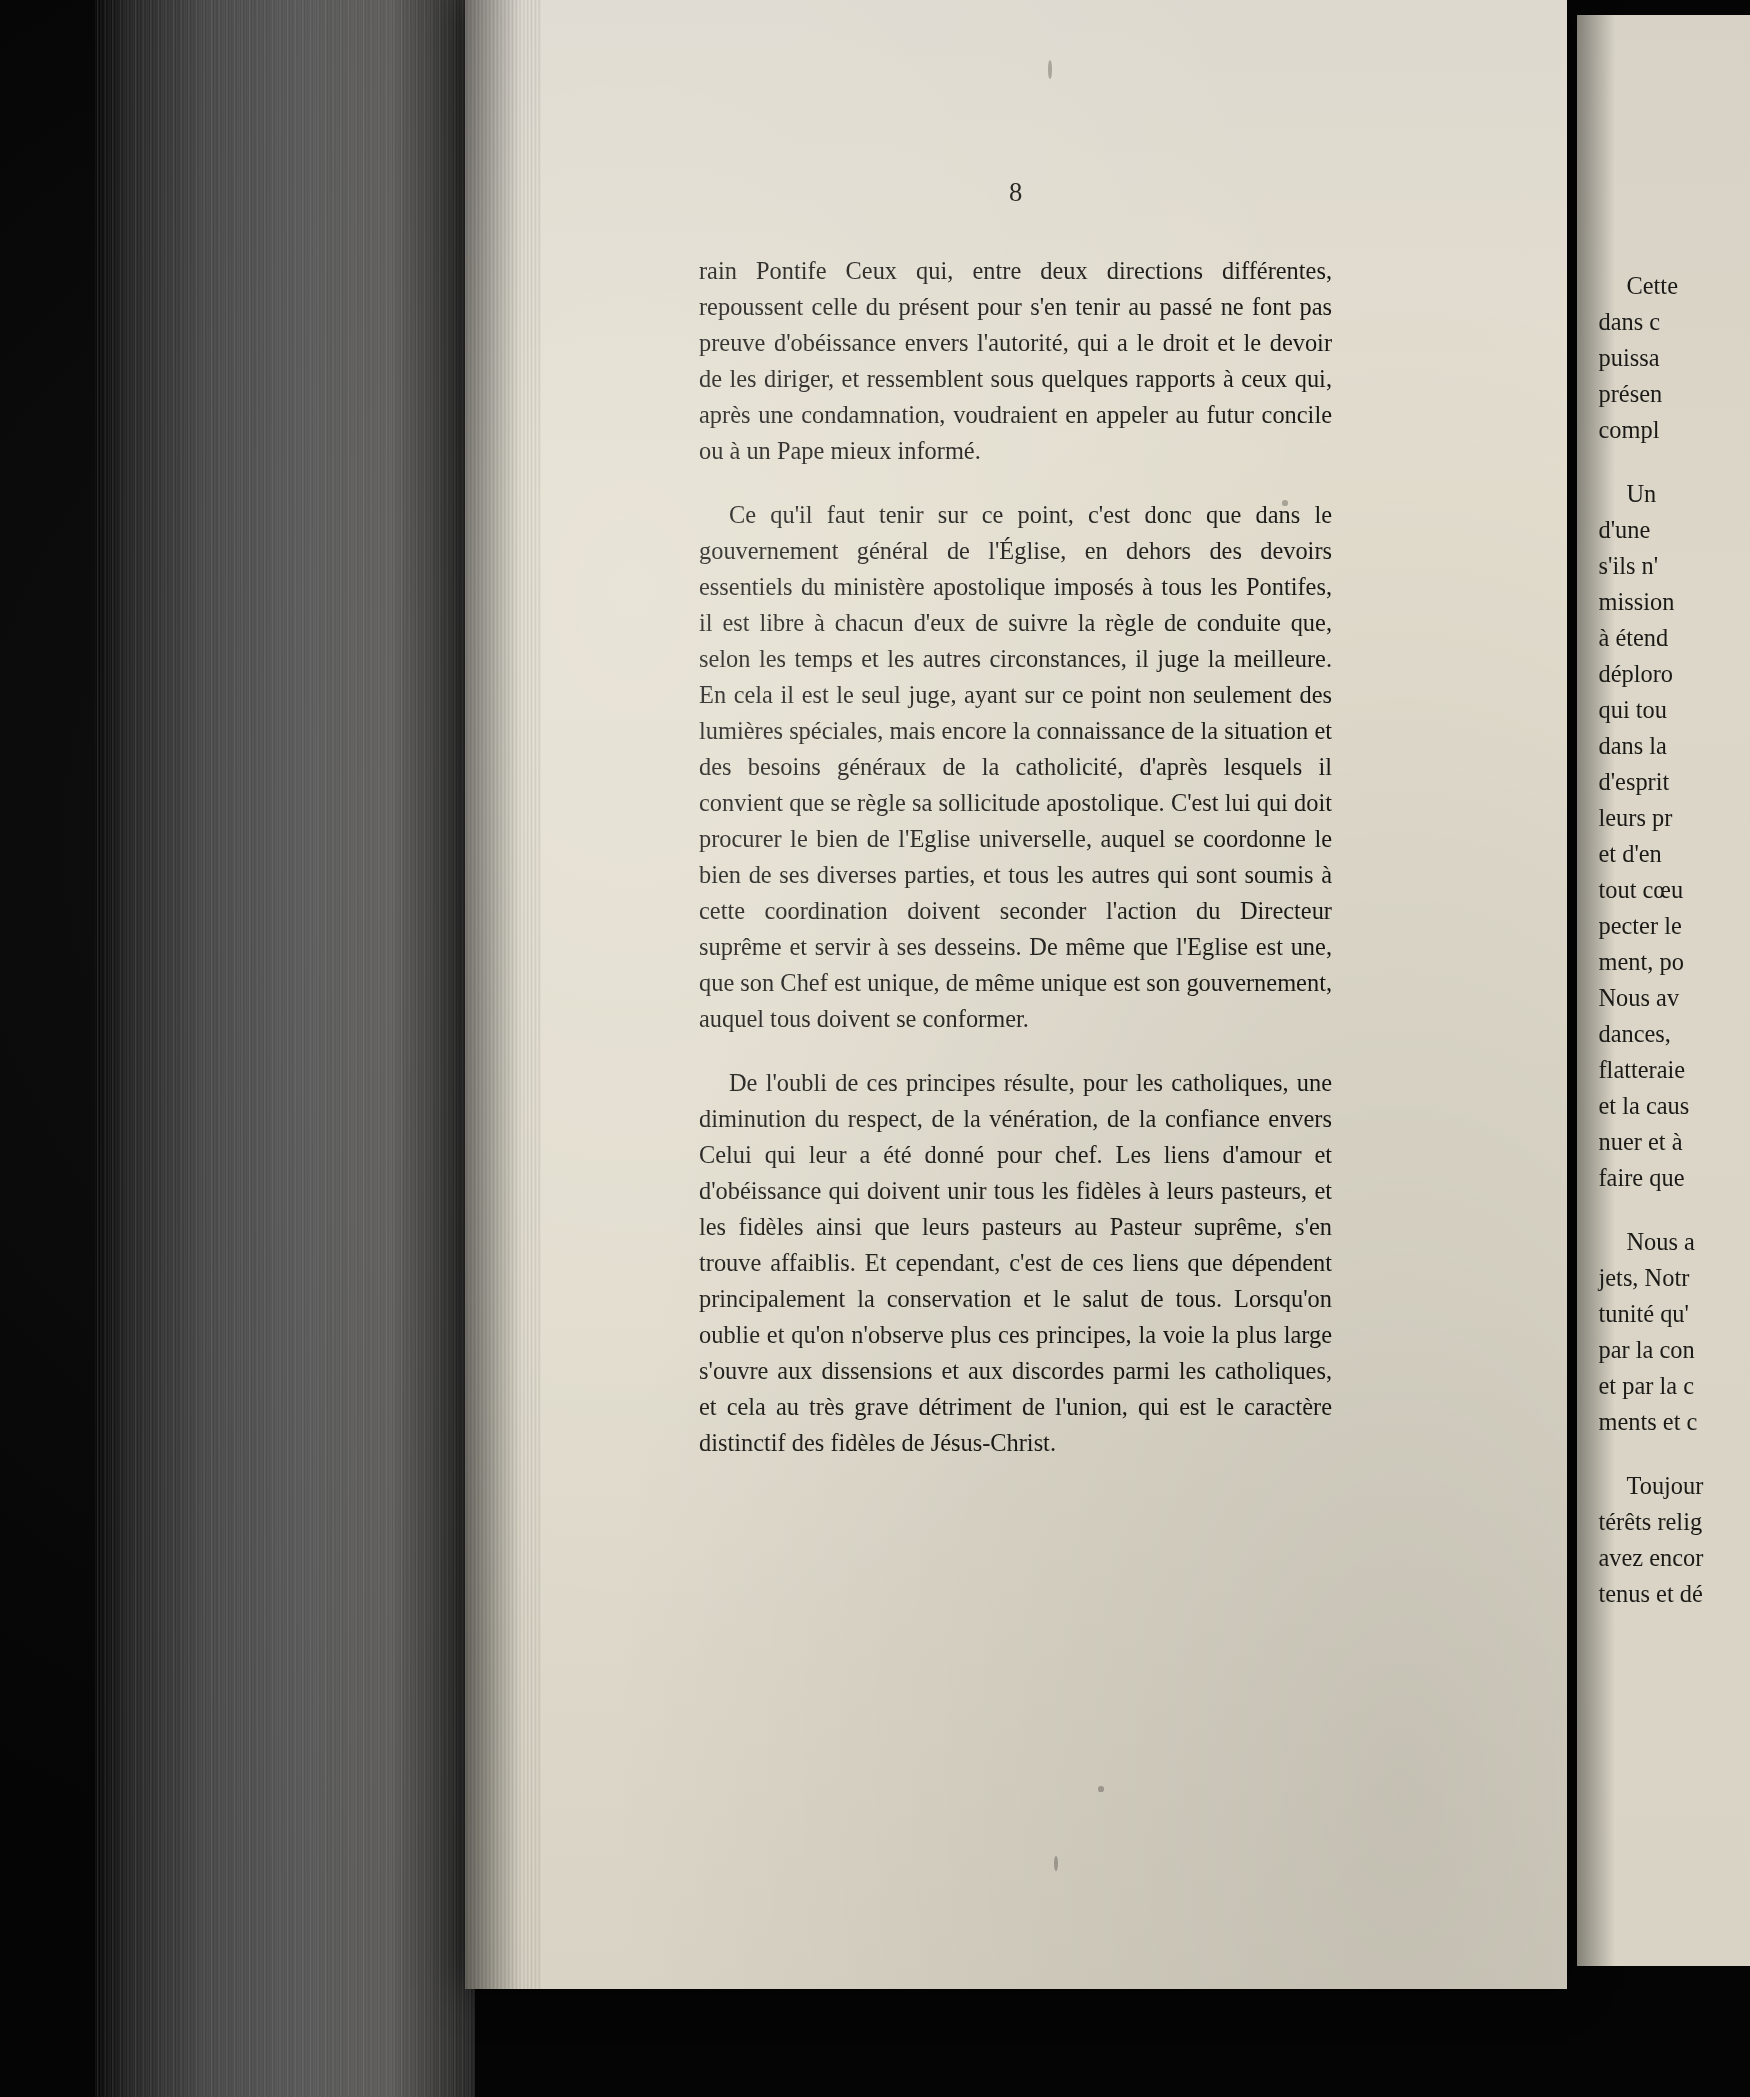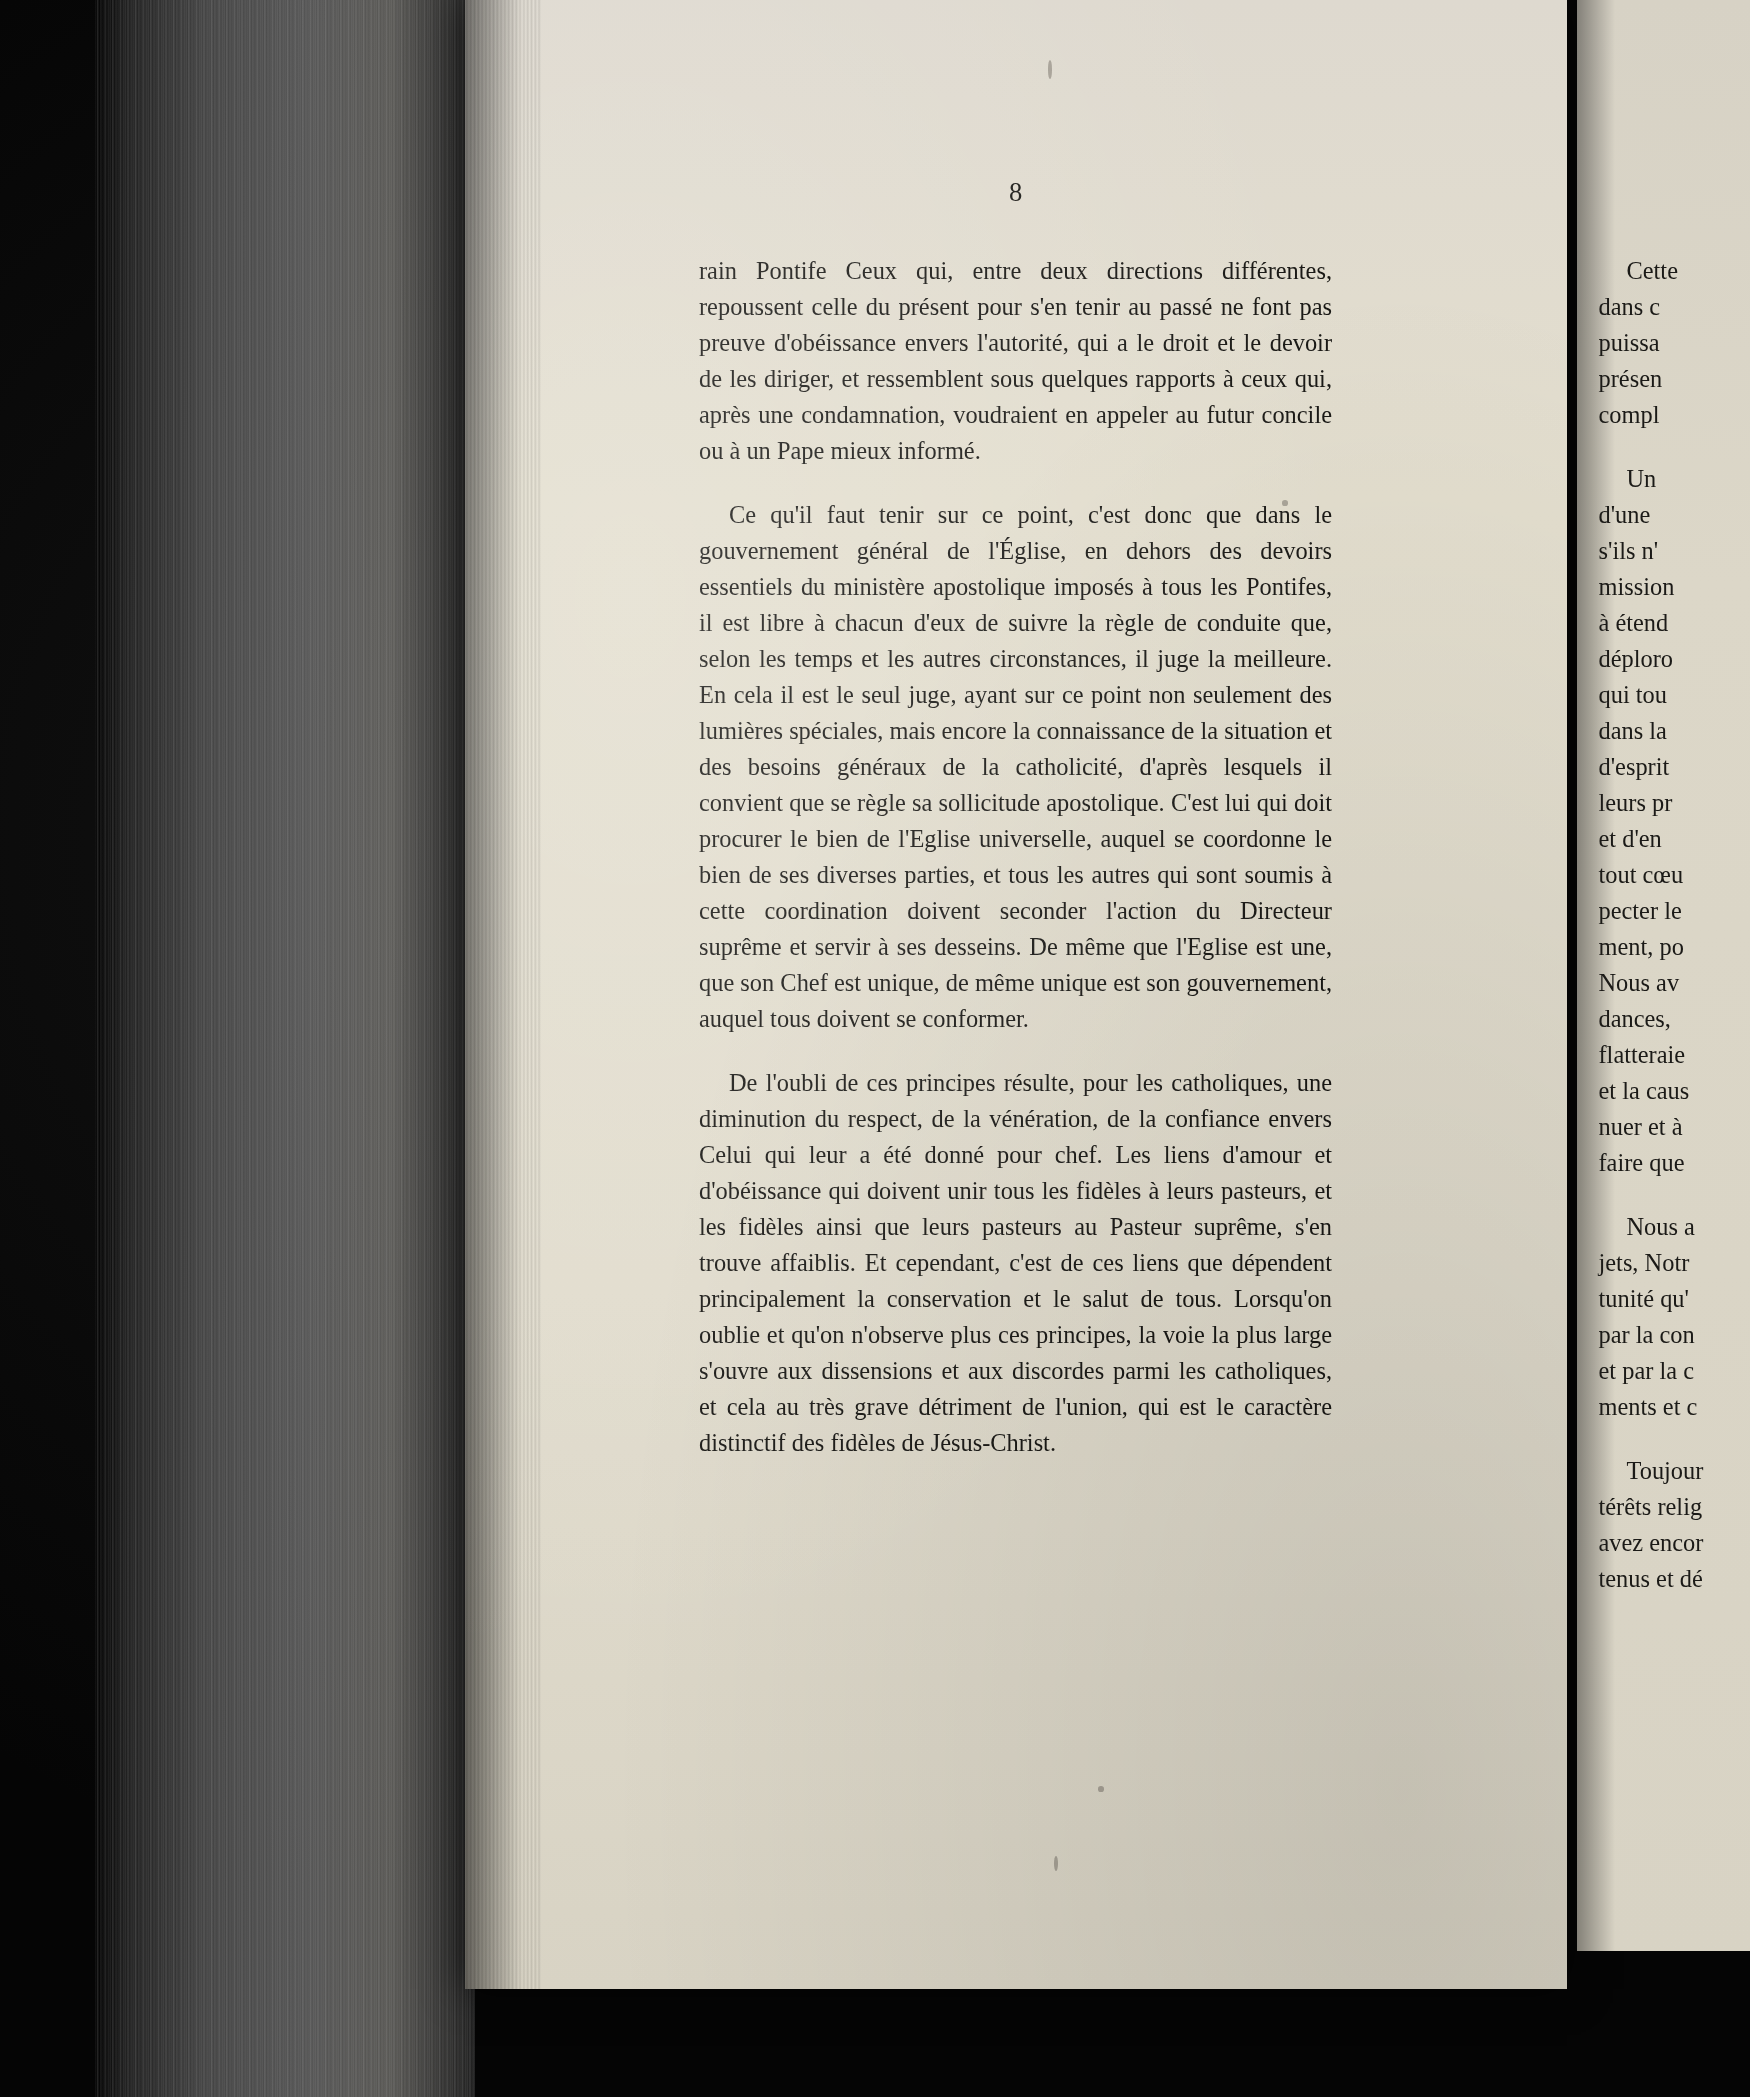--- a/index.html
+++ b/index.html
@@ -74,21 +74,21 @@
     background:
       radial-gradient(ellipse at 15% 30%, rgba(255,255,255,0.18), transparent 55%),
       radial-gradient(ellipse at 85% 90%, rgba(0,0,0,0.10), transparent 60%);
     pointer-events: none;
   }
 
   
   .page-right {
     position: absolute;
     left: 1577px;
-    top: 0;
+    top: 15px;
     width: 174px;
     height: 1951px;
     background:
       linear-gradient(90deg, rgba(0,0,0,0.40) 0px, rgba(0,0,0,0.02) 38px),
       linear-gradient(180deg, #dbd6c9 0%, #e0dbcc 30%, #dcd7c8 100%);
     overflow: hidden;
   }
 
   
   .folio {

